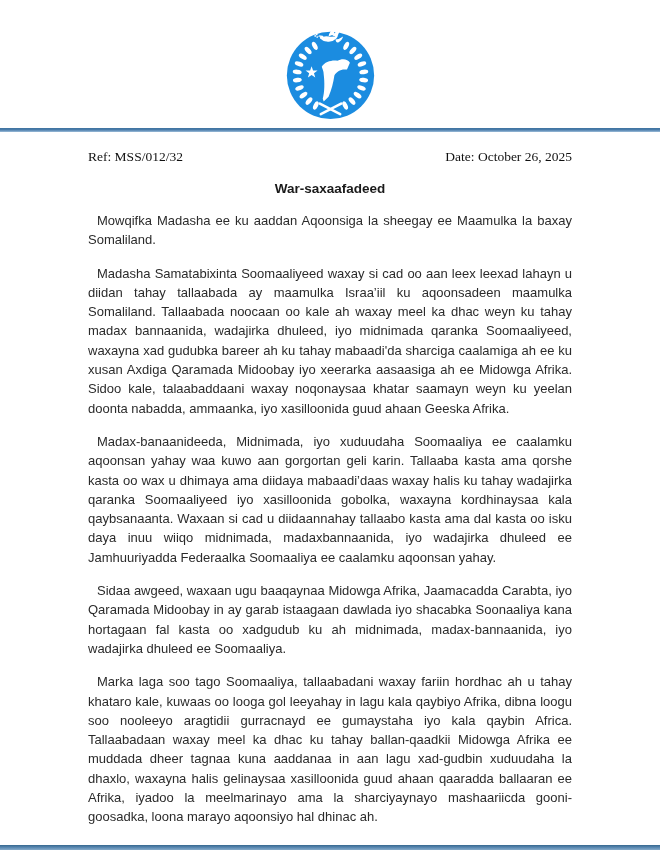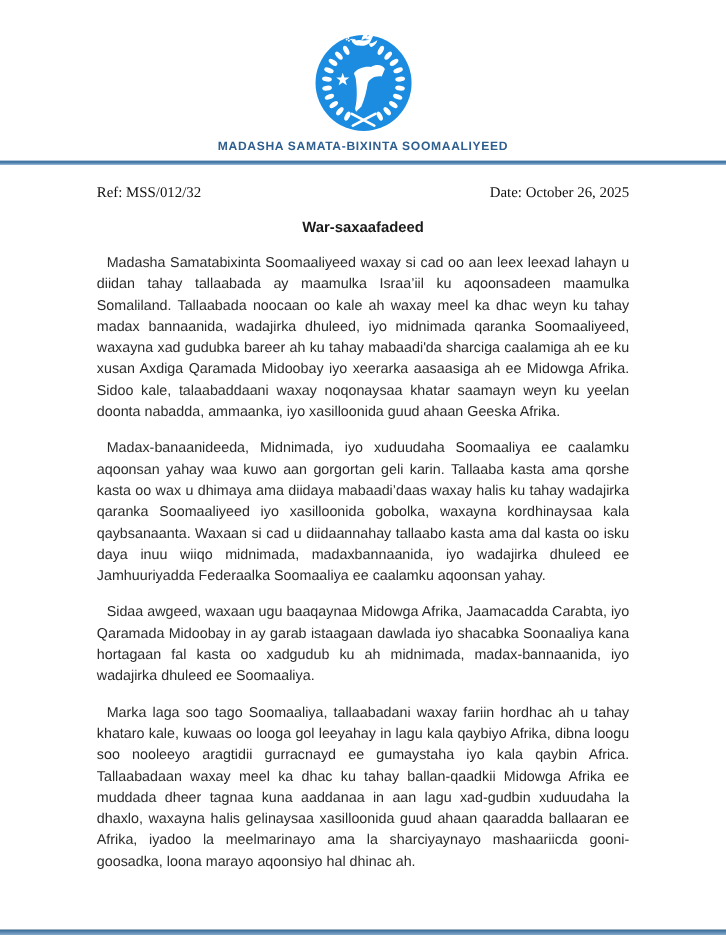--- a/index.html
+++ b/index.html
@@ -109,33 +109,33 @@
         <circle cx="41" cy="13.8" r="1.9"></circle>
         <path d="M40 13.5 l-3.2 -0.9 2.8 -1.2 z"></path>
         <path d="M48 13 q1 -7 7 -9 q-2 4 -1 7 q-3 0 -6 2 z"></path>
         <path d="M52 12 q4 -6 10 -6 q-4 3 -5 7 q-3 -1 -5 -1 z"></path>
         <path d="M55 16 q4 0 8 -3 q-1 4 -5 6 q-2 1 -3 -3 z"></path>
         <circle cx="35.8" cy="10.8" r="0.9"></circle>
         <circle cx="34.2" cy="12.3" r="0.9"></circle>
         <circle cx="36.3" cy="13.4" r="0.9"></circle>
       </g>
     </svg>
-    <div class="org-name">MADASHA SAMATA-BIXINTA SOOMAALIYEED</div>
   </div>
 
   <div class="divider"></div>
 
   <div class="meta">
     <span>Ref: MSS/012/32</span>
     <span>Date: October 26, 2025</span>
   </div>
 
   <div class="doc-title">War-saxaafadeed</div>
 
   <div class="content">
+    <p>Mowqifka Madasha ee ku aaddan Aqoonsiga la sheegay ee Maamulka la baxay Somaliland.</p>
     <p>Madasha Samatabixinta Soomaaliyeed waxay si cad oo aan leex leexad lahayn u diidan tahay tallaabada ay maamulka Israa’iil ku aqoonsadeen maamulka Somaliland. Tallaabada noocaan oo kale ah waxay meel ka dhac weyn ku tahay madax bannaanida, wadajirka dhuleed, iyo midnimada qaranka Soomaaliyeed, waxayna xad gudubka bareer ah ku tahay mabaadi'da sharciga caalamiga ah ee ku xusan Axdiga Qaramada Midoobay iyo xeerarka aasaasiga ah ee Midowga Afrika. Sidoo kale, talaabaddaani waxay noqonaysaa khatar saamayn weyn ku yeelan doonta nabadda, ammaanka, iyo xasilloonida guud ahaan Geeska Afrika.</p>
     <p>Madax-banaanideeda, Midnimada, iyo xuduudaha Soomaaliya ee caalamku aqoonsan yahay waa kuwo aan gorgortan geli karin. Tallaaba kasta ama qorshe kasta oo wax u dhimaya ama diidaya mabaadi’daas waxay halis ku tahay wadajirka qaranka Soomaaliyeed iyo xasilloonida gobolka, waxayna kordhinaysaa kala qaybsanaanta. Waxaan si cad u diidaannahay tallaabo kasta ama dal kasta oo isku daya inuu wiiqo midnimada, madaxbannaanida, iyo wadajirka dhuleed ee Jamhuuriyadda Federaalka Soomaaliya ee caalamku aqoonsan yahay.</p>
     <p>Sidaa awgeed, waxaan ugu baaqaynaa Midowga Afrika, Jaamacadda Carabta, iyo Qaramada Midoobay in ay garab istaagaan dawlada iyo shacabka Soonaaliya kana hortagaan fal kasta oo xadgudub ku ah midnimada, madax-bannaanida, iyo wadajirka dhuleed ee Soomaaliya.</p>
     <p>Marka laga soo tago Soomaaliya, tallaabadani waxay fariin hordhac ah u tahay khataro kale, kuwaas oo looga gol leeyahay in lagu kala qaybiyo Afrika, dibna loogu soo nooleeyo aragtidii gurracnayd ee gumaystaha iyo kala qaybin Africa. Tallaabadaan waxay meel ka dhac ku tahay ballan-qaadkii Midowga Afrika ee muddada dheer tagnaa kuna aaddanaa in aan lagu xad-gudbin xuduudaha la dhaxlo, waxayna halis gelinaysaa xasilloonida guud ahaan qaaradda ballaaran ee Afrika, iyadoo la meelmarinayo ama la sharciyaynayo mashaariicda gooni-goosadka, loona marayo aqoonsiyo hal dhinac ah.</p>
 
   </div>
 
   <div class="bottom-bar"></div>
 
 </div>

